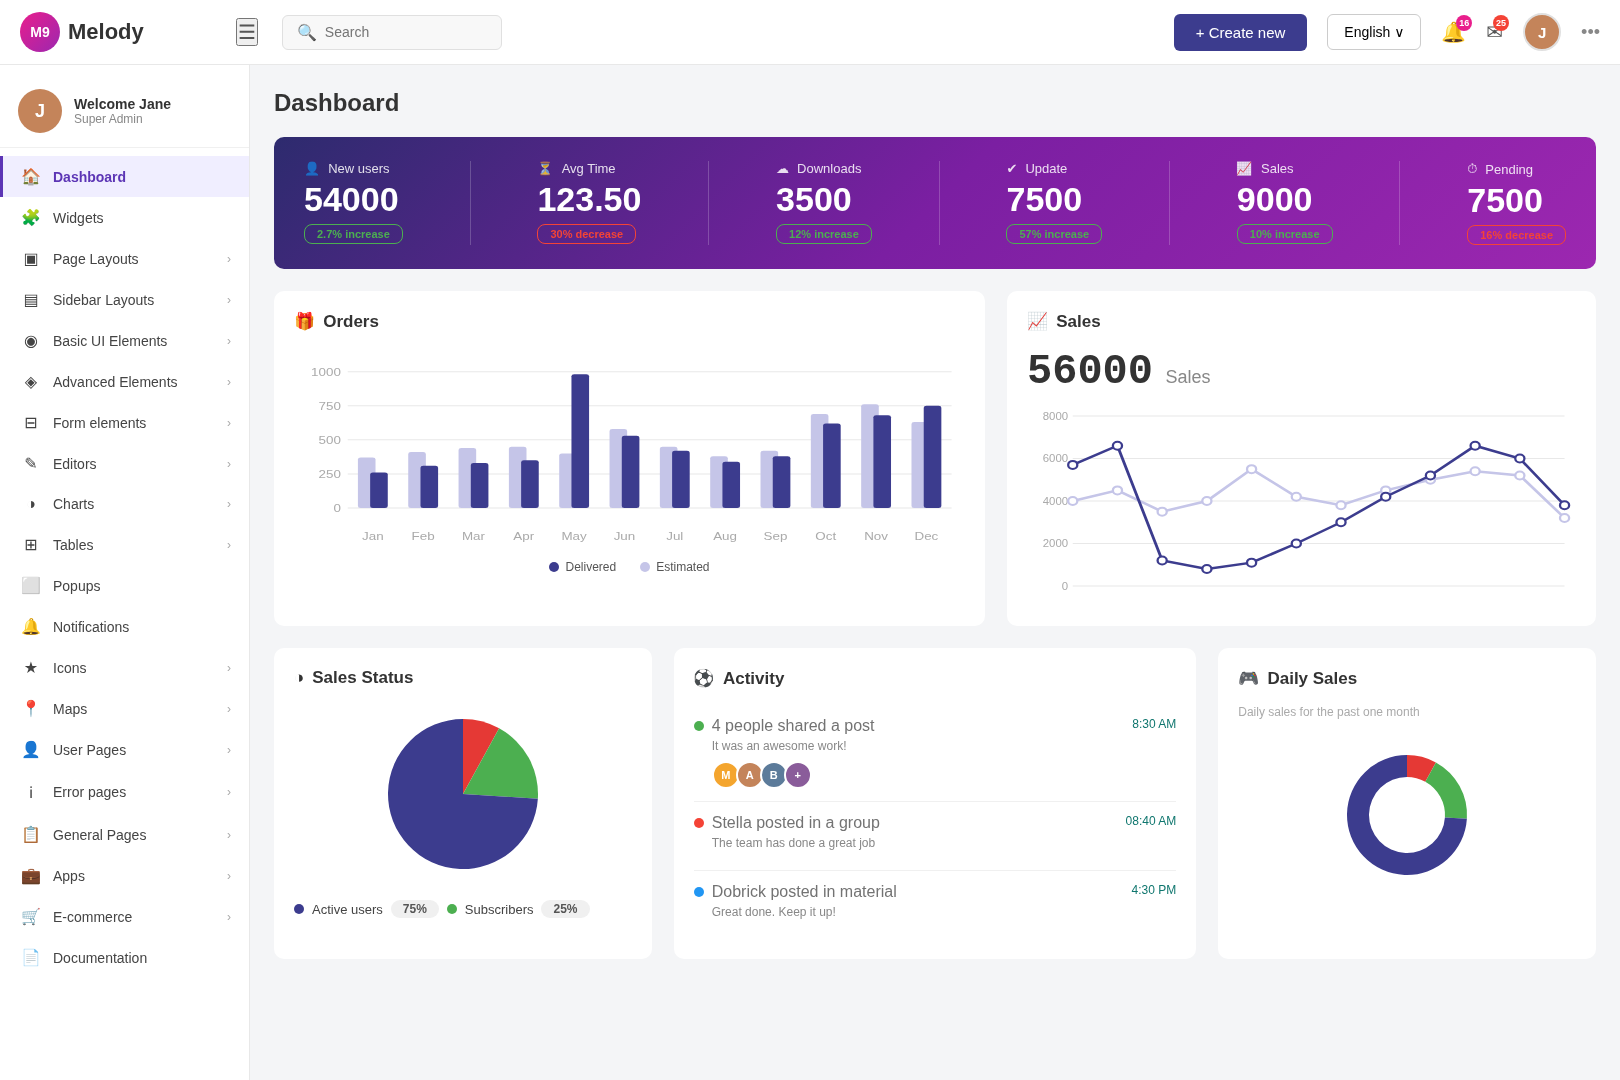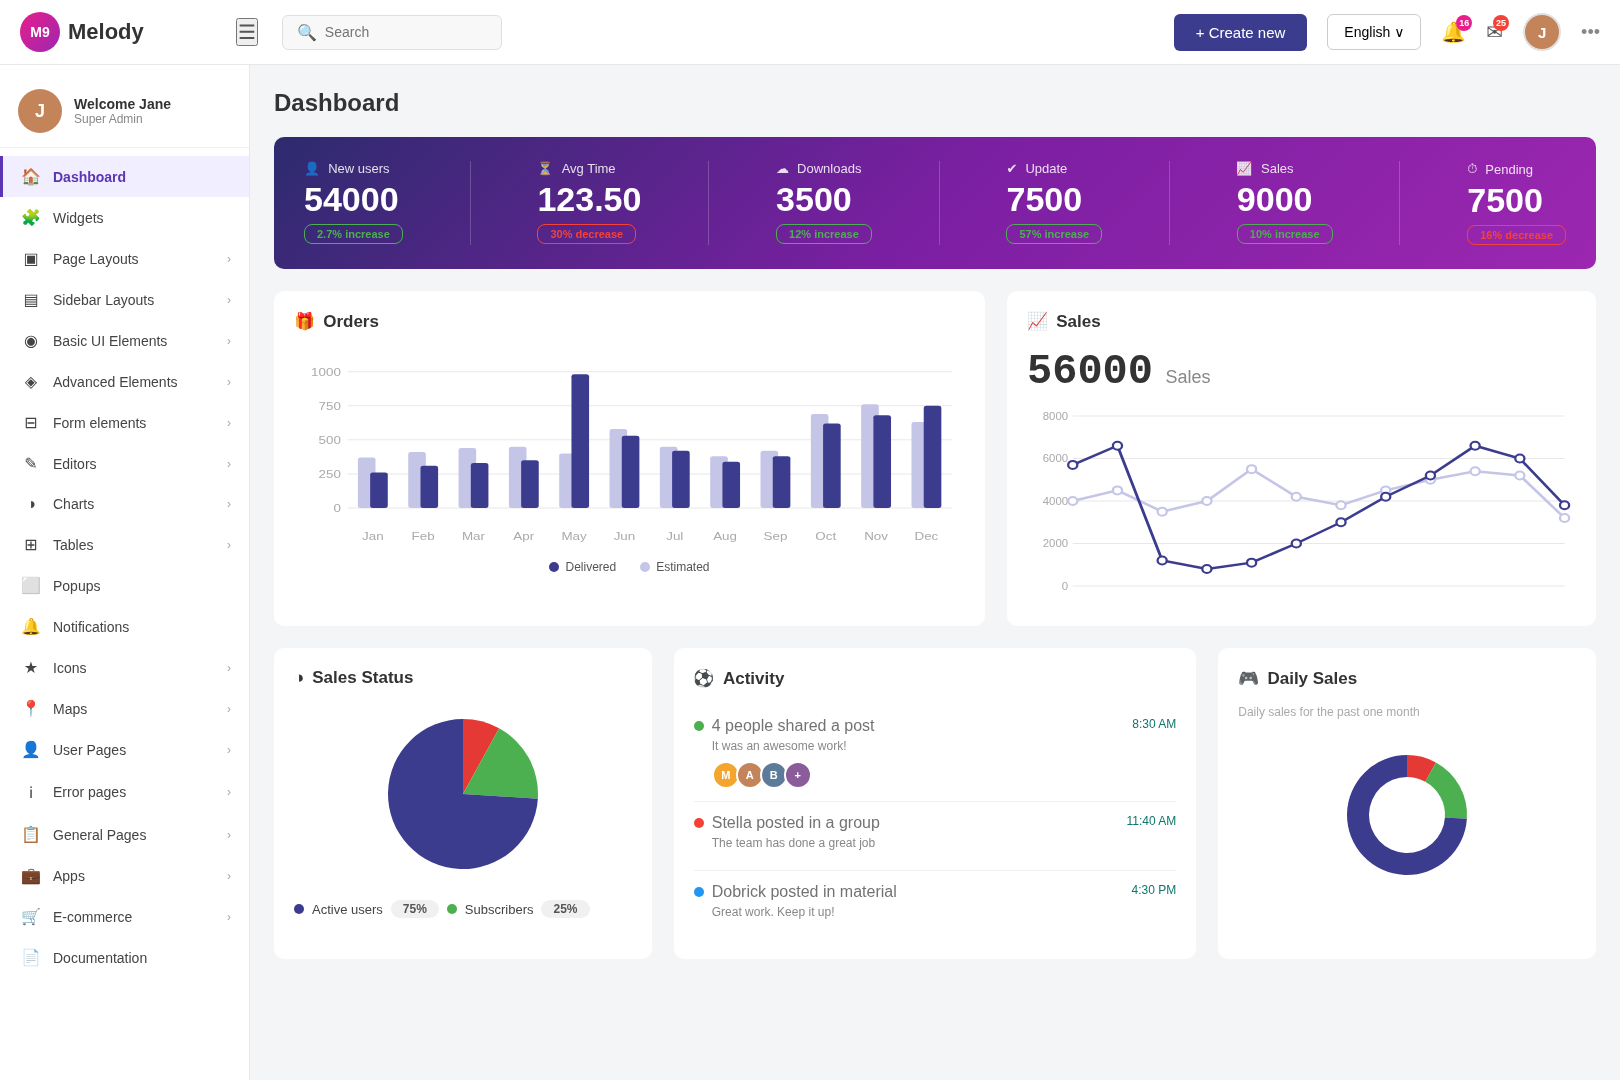--- a/index.html
+++ b/index.html
@@ -475,34 +475,34 @@
         <div class="act-avatar" style="background:#5c7b9a;">B</div>
         <div class="act-avatar" style="background:#8a5c9a;">+</div>
       </div>
     </div>
             <div class="activity-item">
       <div class="activity-header">
         <div class="activity-title">
           <span class="activity-dot" style="background:#f44336;"></span>
           Stella posted in a group
         </div>
-        <span class="activity-time">11:40 AM</span>
+        <span class="activity-time">08:40 AM</span>
       </div>
       <div class="activity-sub">The team has done a great job</div>
 
     </div>
             <div class="activity-item">
       <div class="activity-header">
         <div class="activity-title">
           <span class="activity-dot" style="background:#2196f3;"></span>
           Dobrick posted in material
         </div>
         <span class="activity-time">4:30 PM</span>
       </div>
-      <div class="activity-sub">Great work. Keep it up!</div>
+      <div class="activity-sub">Great done. Keep it up!</div>
 
     </div>
           </div>
       </div>
 
       <div class="card card-daily">
         <div class="card-title">
           <span>🎮</span>
           <span>Daily Sales</span>
         </div>

